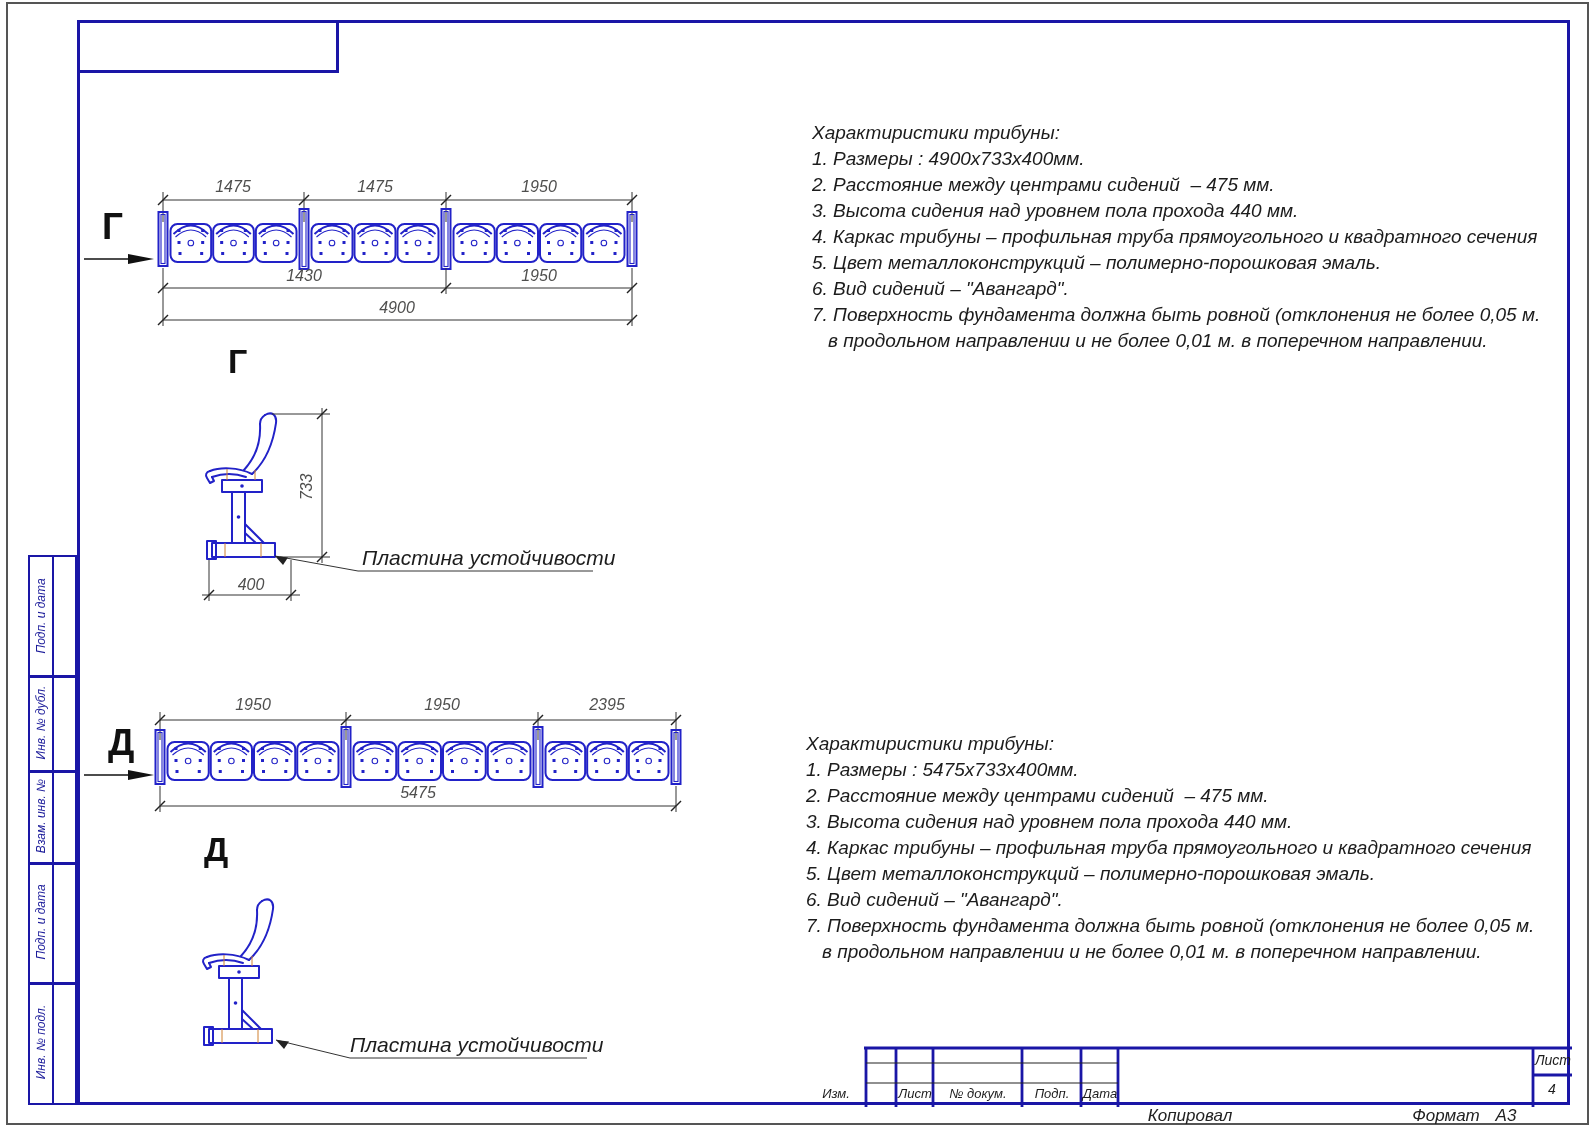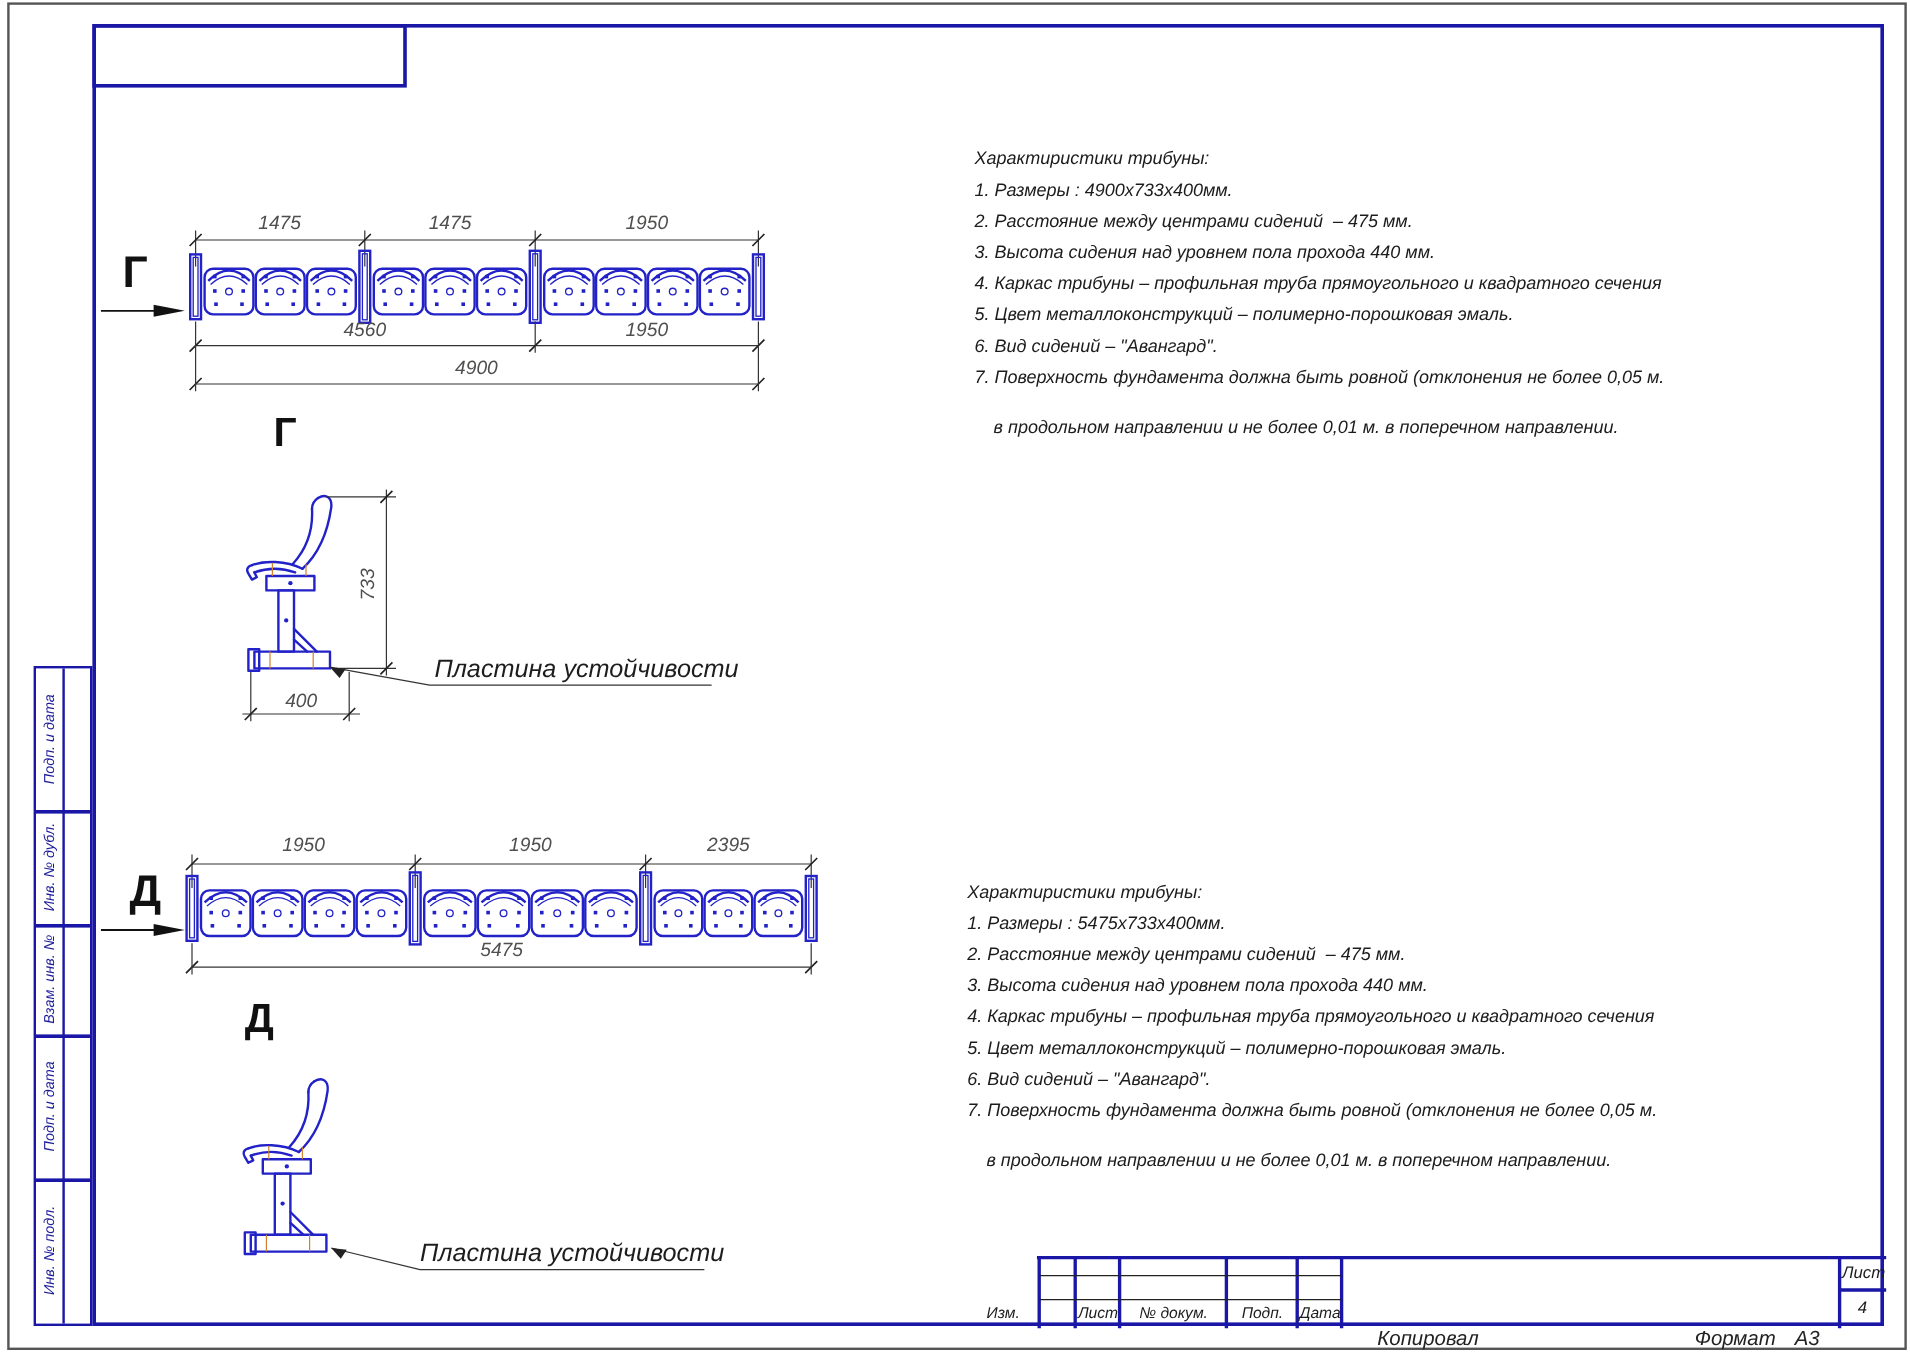--- a/index.html
+++ b/index.html
@@ -9,23 +9,23 @@
   .outer-border{left:6px;top:2px;width:1579px;height:1119px;border:2px solid #555;}
   .frame{left:77px;top:20px;width:1493px;height:1085px;border:3px solid #1a16a6;box-sizing:border-box;}
   .corner-box{left:77px;top:20px;width:262px;height:53px;border:3px solid #1a16a6;box-sizing:border-box;}
 
   .txt{position:absolute;font-style:italic;color:#1d1d1d;white-space:nowrap;}
   .title{font-size:28px;letter-spacing:0.5px;}
   .dim{font-size:16px;color:#4f4f4e;transform:translateX(-50%);}
   .dim-rot{font-size:16px;color:#4f4f4e;transform:rotate(-90deg);}
   .seclet{font-style:normal;font-weight:700;font-size:37px;color:#111;}
   .callout{font-size:21px;}
-  .specs{position:absolute;font-style:italic;color:#1c1c1c;font-size:15px;line-height:26px;}
+  .specs{position:absolute;font-style:italic;color:#1c1c1c;font-size:19px;line-height:26px;}
   .specs div{white-space:pre;}
-  .specs .indent{padding-left:16px;margin-top:16px;}
+  .specs .indent{padding-left:16px;}
 
   
   .lstrip{left:28px;top:555px;width:49px;height:550px;border:2.5px solid #1a16a6;box-sizing:border-box;}
   .lstrip .vdiv{position:absolute;left:21.5px;top:0;width:2.5px;height:100%;background:#1a16a6;}
   .lstrip .hdiv{position:absolute;left:0;width:100%;height:2.5px;background:#1a16a6;}
   .vlab{position:absolute;left:1px;transform-origin:left top;transform:rotate(-90deg);
         font-style:italic;font-size:12px;color:#1c1c9a;text-align:center;height:21px;line-height:21px;white-space:nowrap;}
 
   
   .tribune-svg .b,.side-svg .b{stroke:#2222c8;fill:none;stroke-width:2;}
@@ -220,21 +220,21 @@
       <line class="tick" x1="73" y1="153" x2="83" y2="143"></line>
       <line class="tick" x1="542" y1="153" x2="552" y2="143"></line>
       <line class="thin" x1="78" y1="96" x2="78" y2="154" stroke="#333" stroke-width="1"></line>
       <line class="thin" x1="361" y1="96" x2="361" y2="122" stroke="#333" stroke-width="1"></line>
       <line class="thin" x1="547" y1="96" x2="547" y2="154" stroke="#333" stroke-width="1"></line>
     </svg>
 
   <div class="txt dim" style="left:233px;top:178px">1475</div>
   <div class="txt dim" style="left:375px;top:178px">1475</div>
   <div class="txt dim" style="left:539px;top:178px">1950</div>
-  <div class="txt dim" style="left:304px;top:267px">4560</div>
+  <div class="txt dim" style="left:304px;top:267px">1430</div>
   <div class="txt dim" style="left:539px;top:267px">1950</div>
   <div class="txt dim" style="left:397px;top:299px">4900</div>
 
   <div class="txt seclet" style="left:228px;top:342px;font-size:34px">Г</div>
   <svg class="abs side-svg" style="left:195px;top:405px" width="420" height="210">
     <g class="profile-slot" transform="translate(10,7)">
 <g class="b" stroke-linecap="round" stroke-linejoin="round">
   <path d="M60,3 C67,-1 72,3 71,11 C68,32 60,50 47,62"></path>
   <path d="M55,12 C56,30 50,46 39,58"></path>
   <path d="M60,3 C57,5 55,8 55,12"></path>

